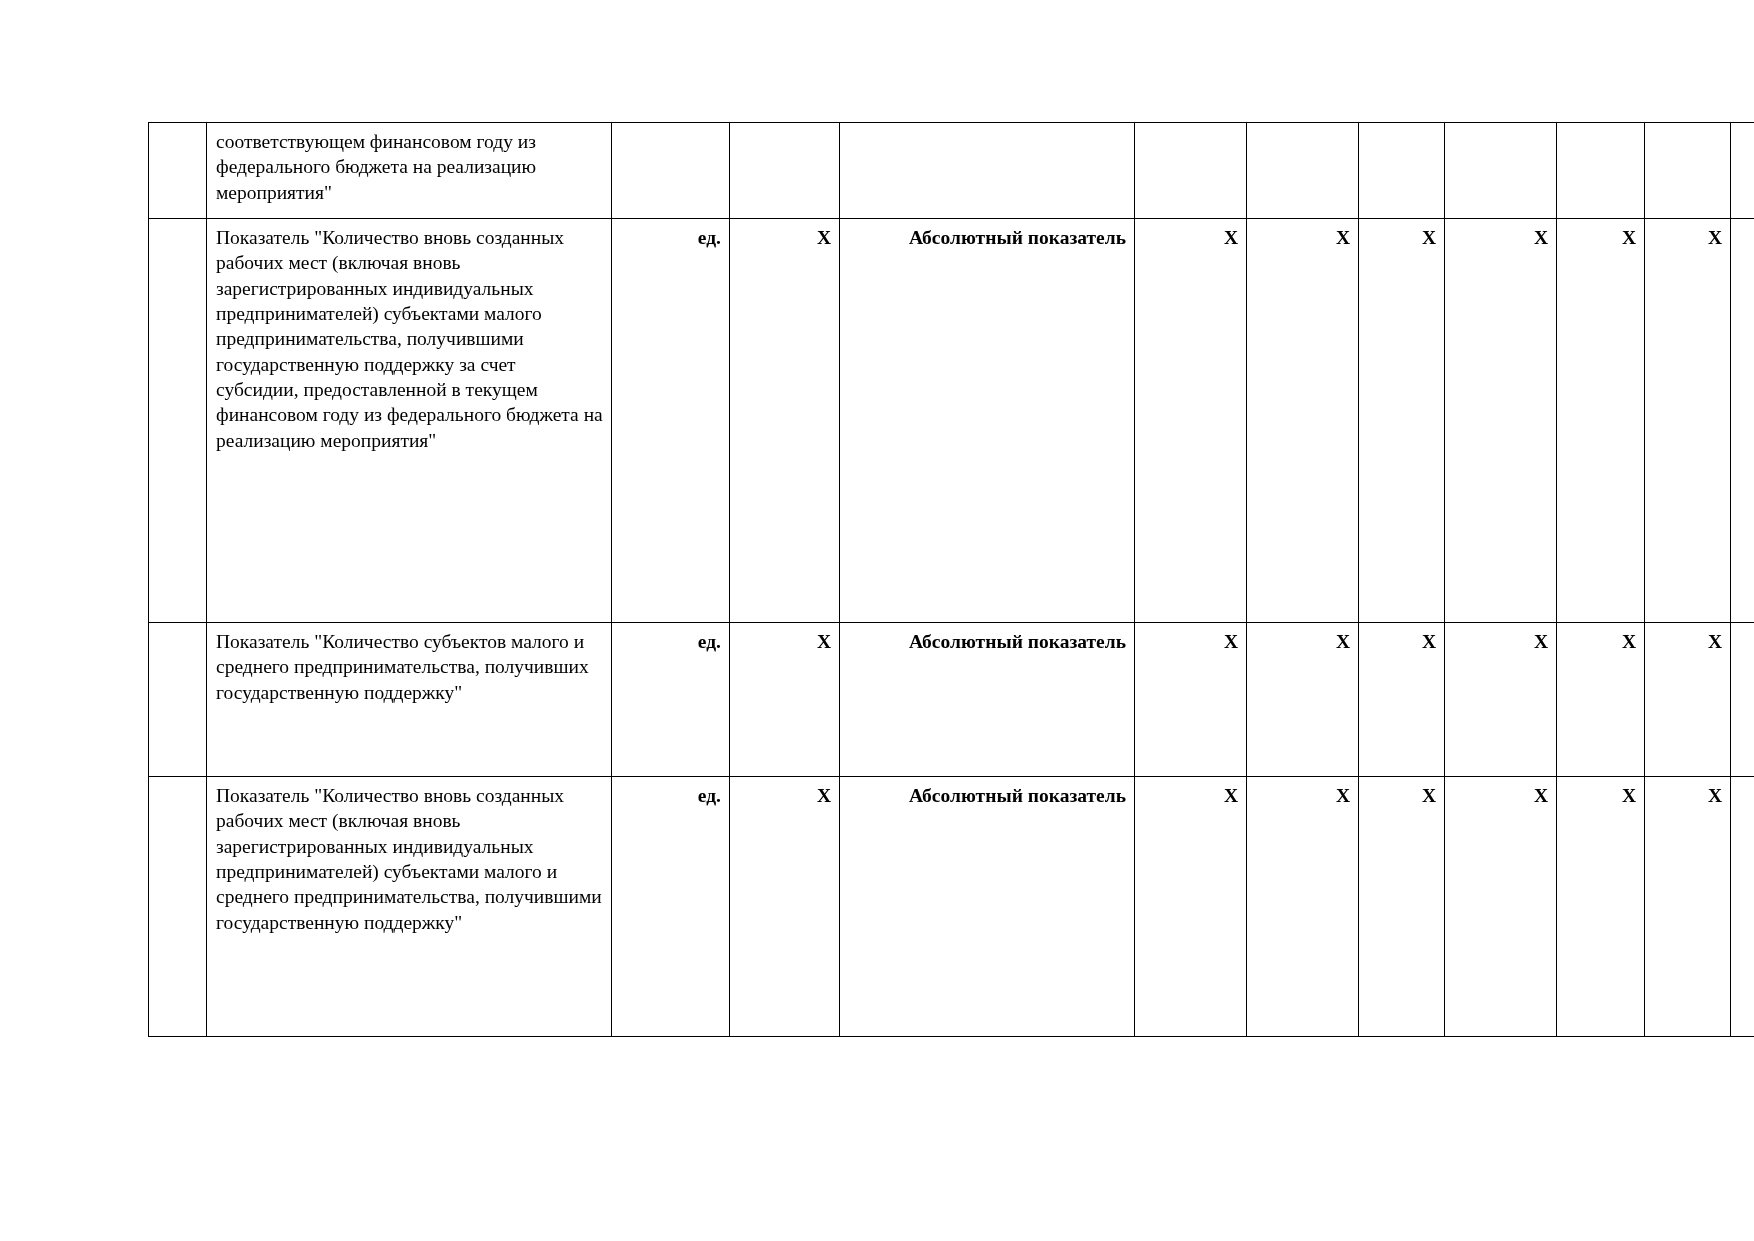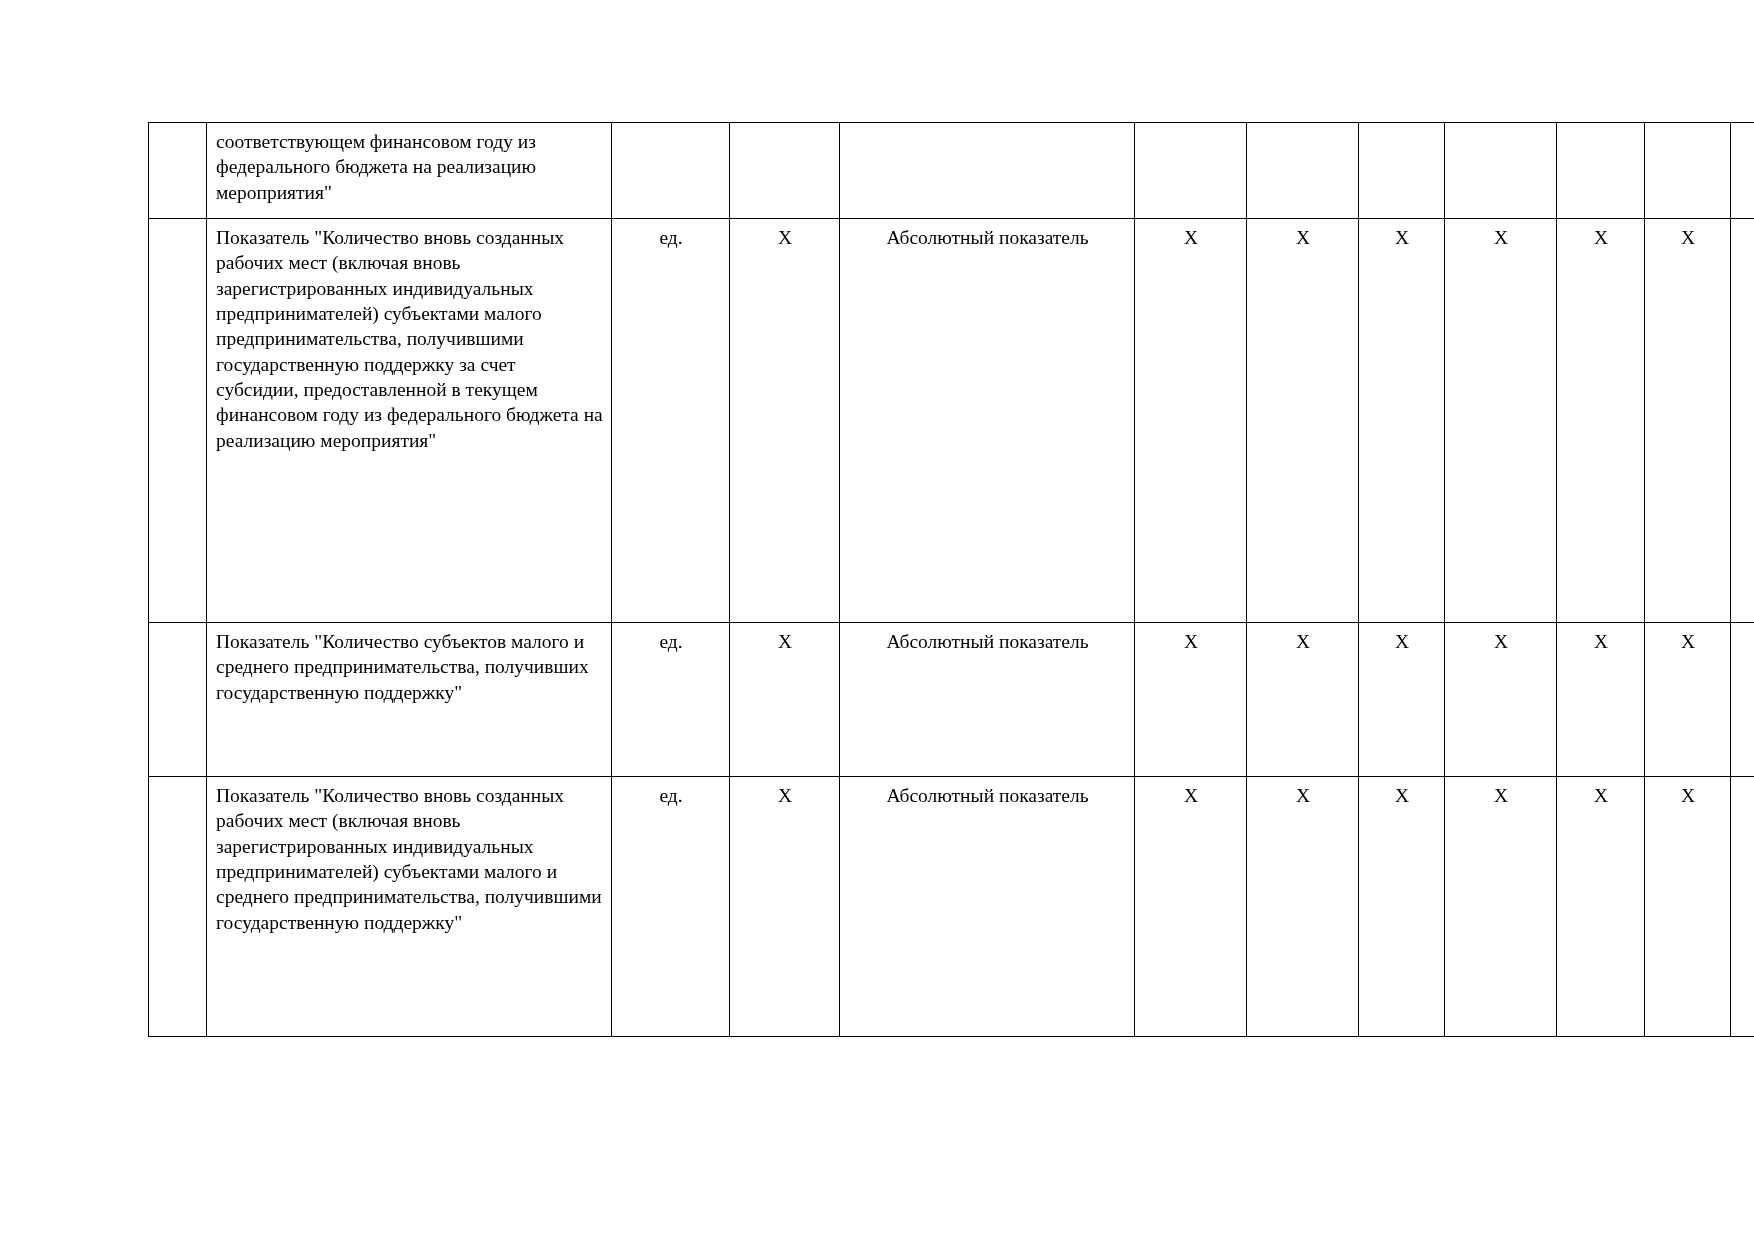--- a/index.html
+++ b/index.html
@@ -43,21 +43,21 @@
   col.c-mark1  { width: 110px; }
   col.c-type   { width: 295px; }
   col.c-y1     { width: 112px; }
   col.c-y2     { width: 112px; }
   col.c-y3     { width: 86px; }
   col.c-y4     { width: 112px; }
   col.c-y5     { width: 88px; }
   col.c-y6     { width: 86px; }
   col.c-last   { width: 24px; }
 
-  .center { text-align: center; }
+  .center { text-align: right; font-weight: bold; }
   .cell-text { white-space: pre-line; }
   .tall-1 { height: 96px; }
   .tall-2 { height: 404px; }
   .tall-3 { height: 154px; }
   .tall-4 { height: 260px; }
 </style>
 </head>
 <body>
 
 <div class="page">

